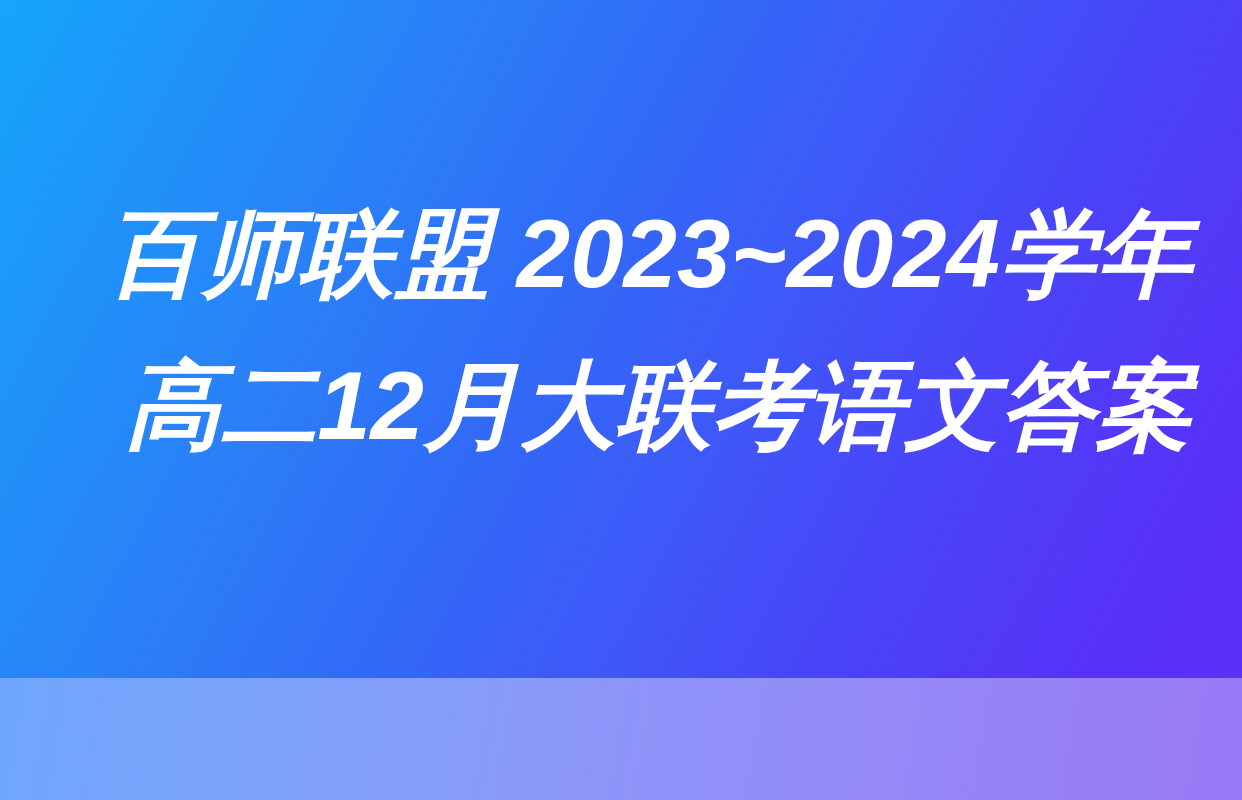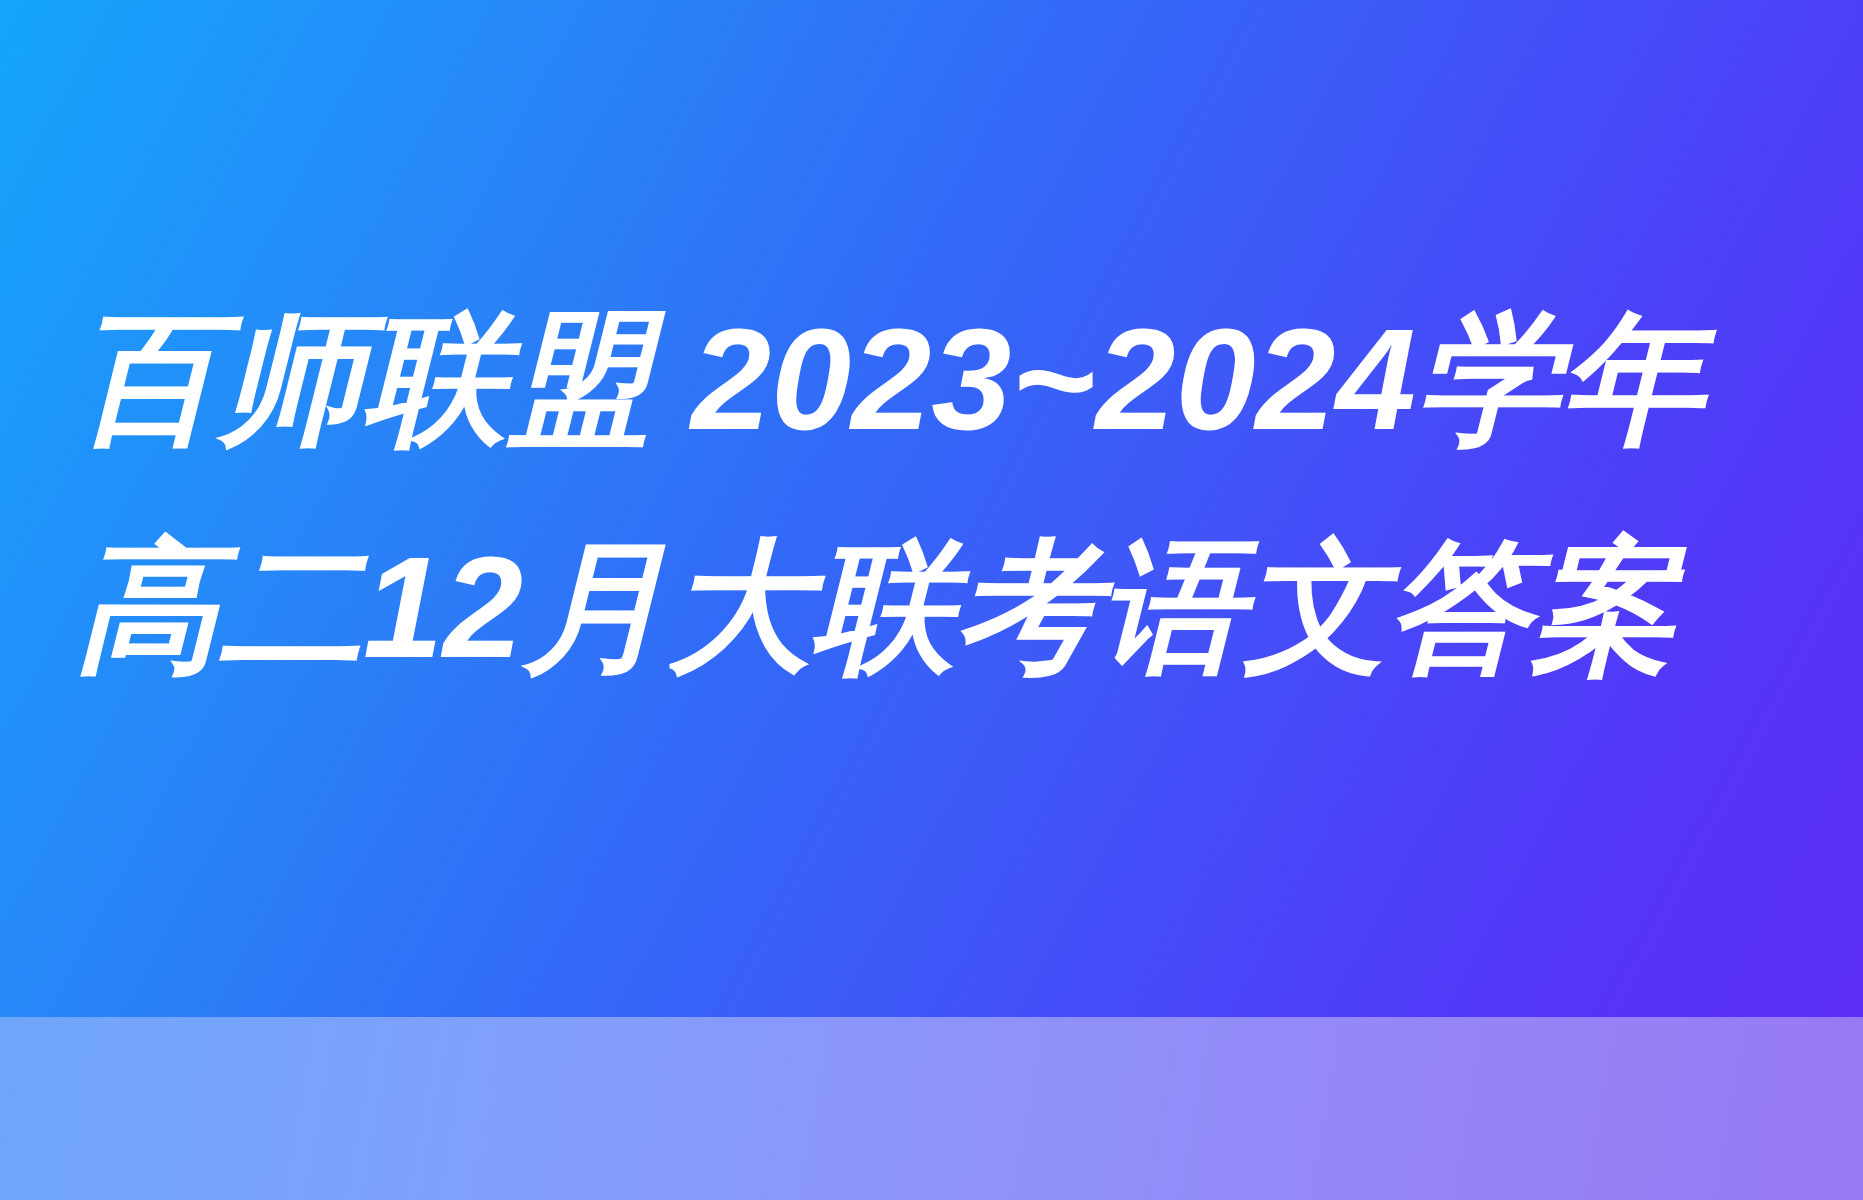--- a/index.html
+++ b/index.html
@@ -37,21 +37,21 @@
         #4b41f8 76%,
         #5733f7 90%,
         #5c2ff6 100%);
   }
 
   #hero-title {
     position: absolute;
     left: 50px;
     top: 178px;
     width: 1142px;
-    text-align: left;
+    text-align: right;
     color: #ffffff;
     font-family: "Liberation Sans", "DejaVu Sans", sans-serif;
     font-size: 96px;
     line-height: 152px;
     font-weight: 700;
     font-style: italic;
     letter-spacing: 0px;
     white-space: normal;
     word-break: break-all;
     -webkit-font-smoothing: antialiased;

